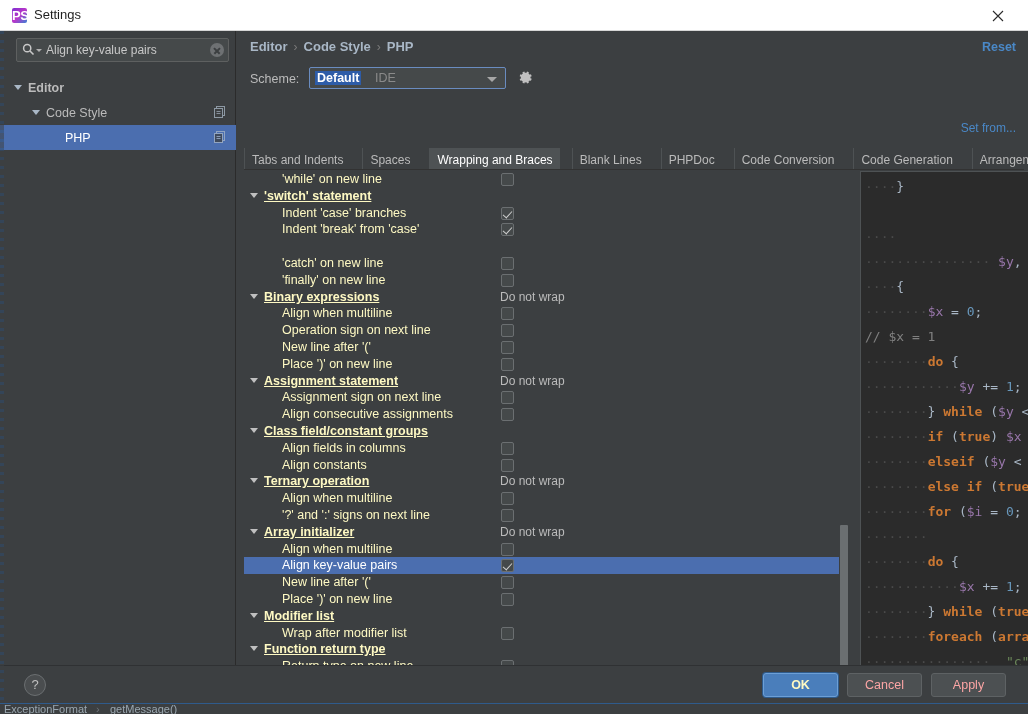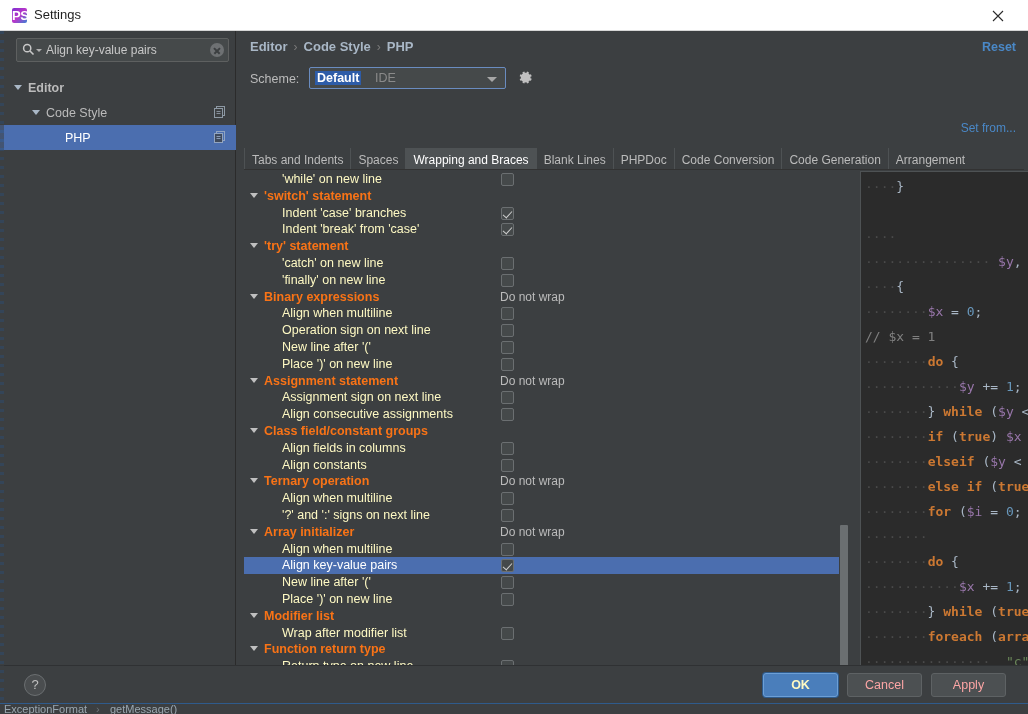--- a/index.html
+++ b/index.html
@@ -171,20 +171,21 @@
     position: absolute; right: 12px; top: 90px;
     font-size: 12px; color: #4a88c7; cursor: pointer;
   }
 
   
   #tabbar {
     position: absolute; left: 8px; top: 117px;
     width: 780px; height: 22px;
     display: flex; align-items: stretch;
     border-bottom: 1px solid #323232;
+    gap: 12px;
   }
   .tab {
     padding: 2px 7px 0 7px;
     font-size: 12px; color: #bbbbbb;
     line-height: 20px;
     border-left: 1px solid #4e5254;
     cursor: pointer;
     white-space: nowrap;
   }
   .tab:first-child { border-left: 1px solid #4e5254; }
@@ -216,21 +217,22 @@
   }
   .opt-label {
     position: absolute; top: 1px;
     font-size: 12.5px;
     color: #bbbbbb;
     white-space: nowrap;
   }
   .opt-label.group {
     left: 20px;
     font-weight: bold;
-    color: #f97316;
+    color: #fef9c3;
+    text-decoration: underline;
   }
   .opt-label.child { left: 38px; color: #fef9c3; }
   .opt-row.selected .opt-label { color: #ffffff; }
   .opt-ctrl {
     position: absolute; left: 256px; top: 1px;
     font-size: 12px; color: #bbbbbb;
     white-space: nowrap;
   }
   .opt-check {
     position: absolute; left: 257px; top: 2px;
@@ -452,24 +454,20 @@
           <span class="opt-arrow"></span>
           <span class="opt-label group">'switch' statement</span>
         </div>
         <div class="opt-row" style="top: 33.6px;">
           <span class="opt-label child">Indent 'case' branches</span>
           <span class="opt-check checked"></span>
         </div>
         <div class="opt-row" style="top: 50.4px;">
           <span class="opt-label child">Indent 'break' from 'case'</span>
           <span class="opt-check checked"></span>
-        </div>
-        <div class="opt-row" style="top: 67.2px;">
-          <span class="opt-arrow"></span>
-          <span class="opt-label group">'try' statement</span>
         </div>
         <div class="opt-row" style="top: 84px;">
           <span class="opt-label child">'catch' on new line</span>
           <span class="opt-check"></span>
         </div>
         <div class="opt-row" style="top: 100.8px;">
           <span class="opt-label child">'finally' on new line</span>
           <span class="opt-check"></span>
         </div>
         <div class="opt-row" style="top: 117.6px;">

